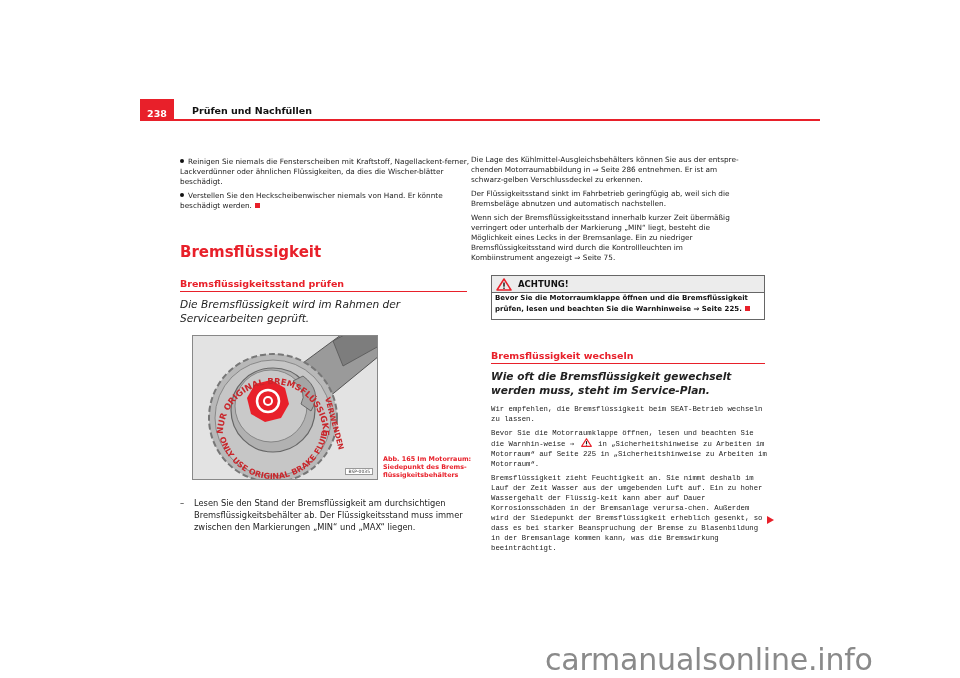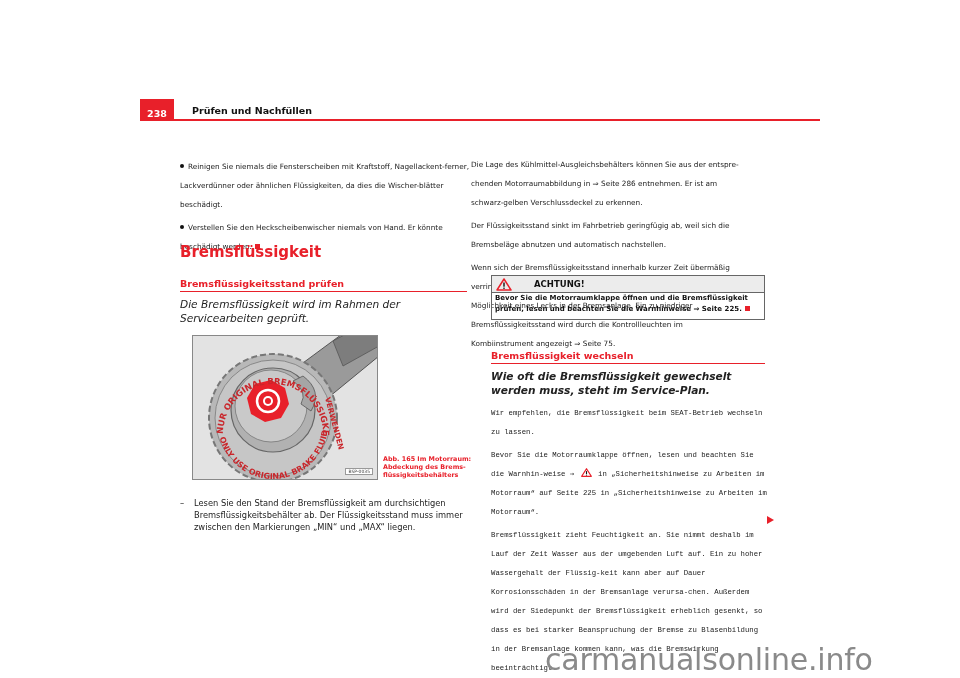--- a/index.html
+++ b/index.html
@@ -1,32 +1,32 @@
 <!DOCTYPE html>
 <html><head>
 <meta charset="utf-8">
 <style>
   html,body{margin:0;padding:0;background:#fff;}
   body{width:960px;height:678px;position:relative;overflow:hidden;font-family:"DejaVu Sans",sans-serif;color:#222;}
   .abs{position:absolute;}
   .pn-box{left:140px;top:99px;width:34px;height:21px;background:#e8202a;color:#fff;font-weight:bold;font-size:9.5px;display:flex;align-items:flex-end;justify-content:center;padding-bottom:1px;box-sizing:border-box;}
   .hdr-line{left:140px;top:119px;width:680px;height:1.5px;background:#e8202a;}
   .hdr-title{left:192px;top:105px;font-size:9.5px;font-weight:bold;color:#111;}
-  .txt{font-size:7.3px;line-height:19px;color:#222;}
+  .txt{font-size:7.3px;line-height:10px;color:#222;}
   .para{margin:0 0 4px 0;}
   .bullet{display:inline-block;width:4px;height:4px;border-radius:50%;background:#111;margin-right:4px;vertical-align:1px;}
   .endmark{display:inline-block;width:5px;height:5px;background:#e8202a;margin-left:3px;vertical-align:0;}
   .h1{left:180px;top:243px;font-size:15px;font-weight:bold;color:#e8202a;}
   .h2{font-size:9.5px;font-weight:bold;color:#e8202a;padding-bottom:2px;border-bottom:1px solid #e8202a;}
   .lead{font-size:10.6px;font-style:italic;line-height:14px;color:#222;}
   .fig{left:192px;top:335px;width:186px;height:145px;background:#e3e3e3;border:1px solid #888;box-sizing:border-box;overflow:hidden;}
   .fig-code{position:absolute;right:4px;bottom:4px;font-size:4.5px;background:#fff;border:1px solid #999;padding:0 2px;color:#444;}
   .caption{left:383px;top:455px;font-size:6.4px;line-height:8px;font-weight:bold;color:#e8202a;width:90px;}
   .warn-box{left:491px;top:275px;width:274px;height:45px;border:1px solid #666;box-sizing:border-box;}
-  .warn-head{height:16px;background:#ececec;border-bottom:1px solid #666;display:flex;align-items:center;padding-left:4px;gap:16px;}
+  .warn-head{height:16px;background:#ececec;border-bottom:1px solid #666;display:flex;align-items:center;padding-left:4px;}
   .warn-title{font-size:8.5px;font-weight:bold;color:#111;margin-left:6px;}
   .warn-body{font-size:7px;line-height:10.5px;font-weight:bold;color:#111;padding:0 3px;}
   .next-arrow{left:767px;top:516px;width:0;height:0;border-top:4.5px solid transparent;border-bottom:4.5px solid transparent;border-left:7px solid #e8202a;}
   .watermark{left:545px;top:642px;font-size:30px;color:#8a8a8a;font-family:"DejaVu Sans",sans-serif;letter-spacing:-0.2px;}
 </style>
 </head>
 <body>
 
 <div class="abs pn-box">238</div>
 <div class="abs hdr-line"></div>
@@ -66,21 +66,21 @@
 
     <text font-size="8.5" font-weight="bold" fill="#c9262b" font-family="DejaVu Sans, sans-serif"><textPath href="#capArc">NUR ORIGINAL BREMSFLÜSSIGKEIT</textPath></text>
     <text x="132" y="62" font-size="7.5" font-weight="bold" fill="#c9262b" transform="rotate(75 132 62)" font-family="DejaVu Sans, sans-serif">VERWENDEN</text>
     <text font-size="8" font-weight="bold" fill="#c9262b" font-family="DejaVu Sans, sans-serif"><textPath href="#capArcBottom" startOffset="8%">ONLY USE ORIGINAL BRAKE FLUID</textPath></text>
   </svg>
   <div class="fig-code">BSP-0035</div>
 </div>
 
 <div class="abs caption">
   <div>Abb. 165   Im Motorraum:</div>
-  <div>Abdeckung des Brems-</div>
+  <div>Siedepunkt des Brems-</div>
   <div>flüssigkeitsbehälters</div>
 </div>
 
 <div class="abs" style="left:180px;top:497px;width:290px;font-size:8.3px;line-height:12px;color:#222;display:flex;">
   <span style="width:14px;flex:none;">–</span>
   <span>Lesen Sie den Stand der Bremsflüssigkeit am durchsichtigen Bremsflüssigkeitsbehälter ab. Der Flüssigkeitsstand muss immer zwischen den Markierungen „MIN“ und „MAX“ liegen.</span>
 </div>
 
 <div class="abs txt" style="left:471px;top:155px;width:276px;">
   <p class="para">Die Lage des Kühlmittel-Ausgleichsbehälters können Sie aus der entspre-chenden Motorraumabbildung in ⇒ Seite 286 entnehmen. Er ist am schwarz-gelben Verschlussdeckel zu erkennen.</p>

